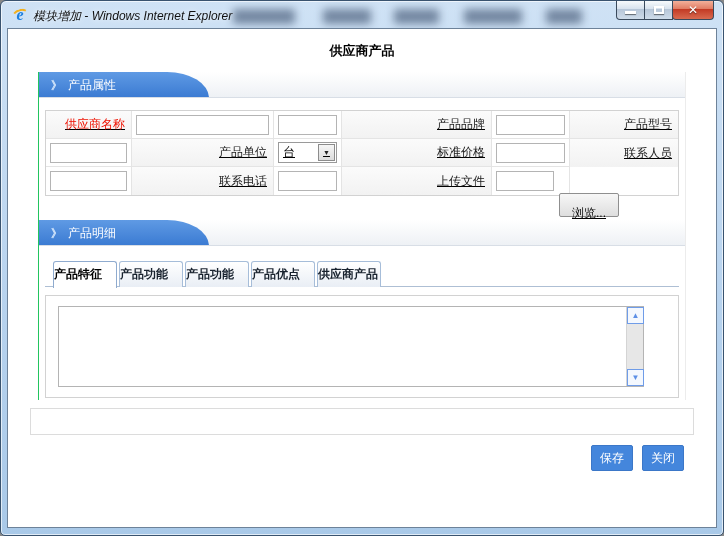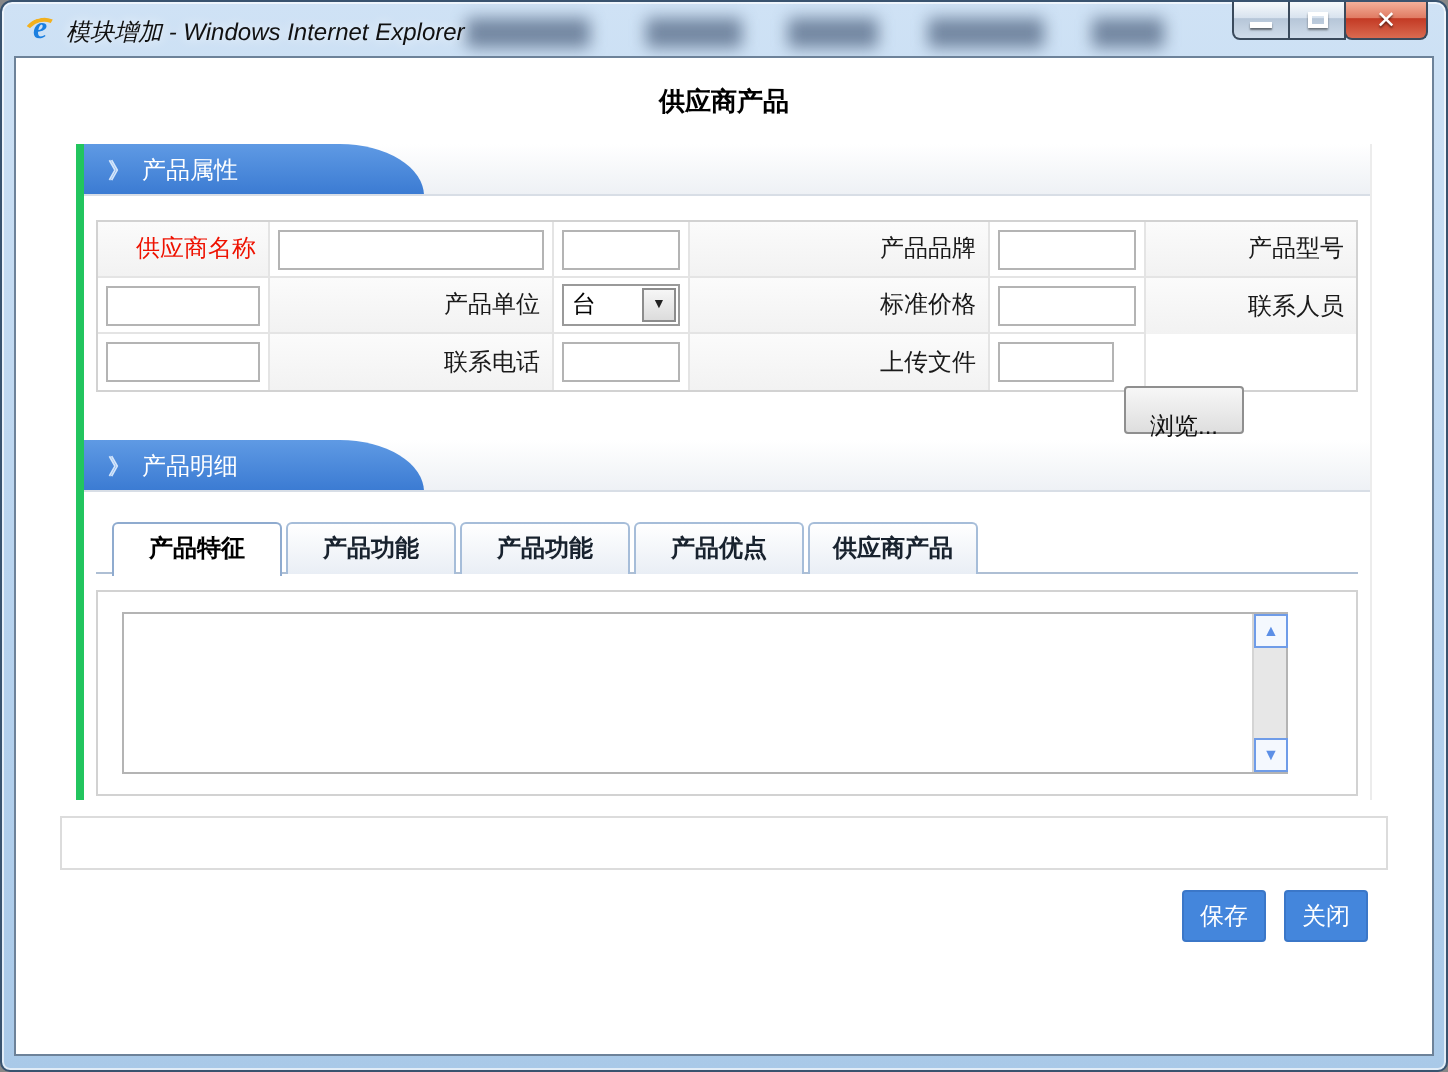--- a/index.html
+++ b/index.html
@@ -29,34 +29,34 @@
   .glyph-max { position:absolute; left:9px; top:5px; width:10px; height:8px;
     border:2px solid #fff; box-shadow:0 1px 1px rgba(0,0,0,.45); background:transparent; }
   .glyph-close { position:absolute; inset:0; color:#fff; font-size:12px; font-weight:bold; line-height:18px;
     text-align:center; text-shadow:0 1px 1px rgba(0,0,0,.5); }
 
   
   .content { position:absolute; left:7px; right:7px; top:28px; bottom:8px; background:#fff;
     box-shadow:0 0 0 1px #6d8299; overflow:hidden; }
   .page-title { margin-top:13px; text-align:center; font-size:13px; font-weight:bold; color:#000; height:30px; }
 
-  .main-panel { margin:0 30px; border-left:4px solid #22c55e; border-right:1px solid #ececec; padding-bottom:2px; }
+  .main-panel { margin:0 30px; border-left:1px solid #22c55e; border-right:1px solid #ececec; padding-bottom:2px; }
 
   
   .section-header { position:relative; height:26px; background:linear-gradient(#ffffff,#eef1f5);
     border-bottom:1px solid #d8dee6; overflow:hidden; }
   .section-tab { position:absolute; left:0; top:0; height:26px; width:128px; padding-left:12px;
     background:linear-gradient(#5f9ae4,#3a7ad2); color:#fff; font-size:12px; line-height:26px; }
   .section-tab::after { content:""; position:absolute; left:100%; top:0; width:42px; height:26px;
     background:linear-gradient(#5f9ae4,#3a7ad2); border-radius:0 100% 0 0; }
   .section-chevron { color:#d4e6fb; font-weight:bold; margin-right:6px; font-size:11px; }
 
   
   .form-box { margin:12px 6px 0; border:1px solid #d2d2d2; display:grid;
-    grid-template-columns:86px 142px 68px 150px 78px 1fr; }
+    grid-template-columns:86px 142px 68px 150px 78px 1fr;text-decoration:underline; }
   .cell { border-right:1px solid #e4e4e4; border-bottom:1px solid #e4e4e4; height:28px;
     display:flex; align-items:center; }
   .cell:nth-child(6n) { border-right:none; }
   .cell:nth-last-child(-n+6) { border-bottom:none; }
   .cell.lbl { background:linear-gradient(#fbfbfb,#f2f2f2); justify-content:flex-end; padding-right:6px;
     font-size:12px; color:#1a1a1a; white-space:nowrap; }
   .cell.lbl.req { color:#ee1100; }
   .cell.inp { background:#fff; padding:0 4px; }
   .txt { width:100%; height:20px; border:1px solid #b4b4b4; font-size:12px; padding:0 3px; outline:none; }
   .txt.short { width:58px; margin-right:5px; }
@@ -66,21 +66,21 @@
   .select .val { flex:1; padding-left:4px; }
   .select .arrow-btn { width:17px; height:17px; margin:1px; border:1px solid #8c8c8c;
     background:linear-gradient(#f6f6f6,#dcdcdc); font-size:7px; color:#222; display:flex;
     align-items:center; justify-content:center; }
 
   .browse-btn { height:22px; padding:11px 12px; font-size:12px; color:#111; cursor:pointer;
     background:linear-gradient(#f7f7f7,#dedede); border:1px solid #8f8f8f; border-radius:2px; white-space:nowrap;margin-top:48px; }
 
   
   .tabs { margin:14px 6px 0; padding-left:8px; display:flex; border-bottom:1px solid #aebfd4; height:27px; }
-  .tab { width:85px; height:26px; line-height:24px; text-align:center; font-size:12px; font-weight:bold;
+  .tab { width:64px; height:26px; line-height:24px; text-align:left; font-size:12px; font-weight:bold;
     color:#18222e; margin-right:2px; border:1px solid #a6bdd9; border-bottom:none; border-radius:3px 3px 0 0;
     background:linear-gradient(#ffffff,#e9eef5); cursor:pointer; position:relative; top:1px; }
   .tab.active { background:#fff; height:27px; color:#000; border-color:#8fabcf; z-index:2; }
 
   
   .detail-box { margin:8px 6px 0; border:1px solid #d2d2d2; padding:10px 34px 10px 12px; height:103px; }
   .ta-wrap { position:relative; width:100%; height:81px; border:1px solid #b4b4b4; background:#fff; }
   .ta { position:absolute; inset:0; right:17px; border:none; resize:none; outline:none; font-size:12px; padding:2px; }
   .sbar { position:absolute; top:0; right:0; bottom:0; width:17px; background:#e7e7e7; border-left:1px solid #d4d4d4; }
   .sbtn { position:absolute; left:0; width:17px; height:17px; background:#f4f8fe; border:1px solid #6f9ce8;

